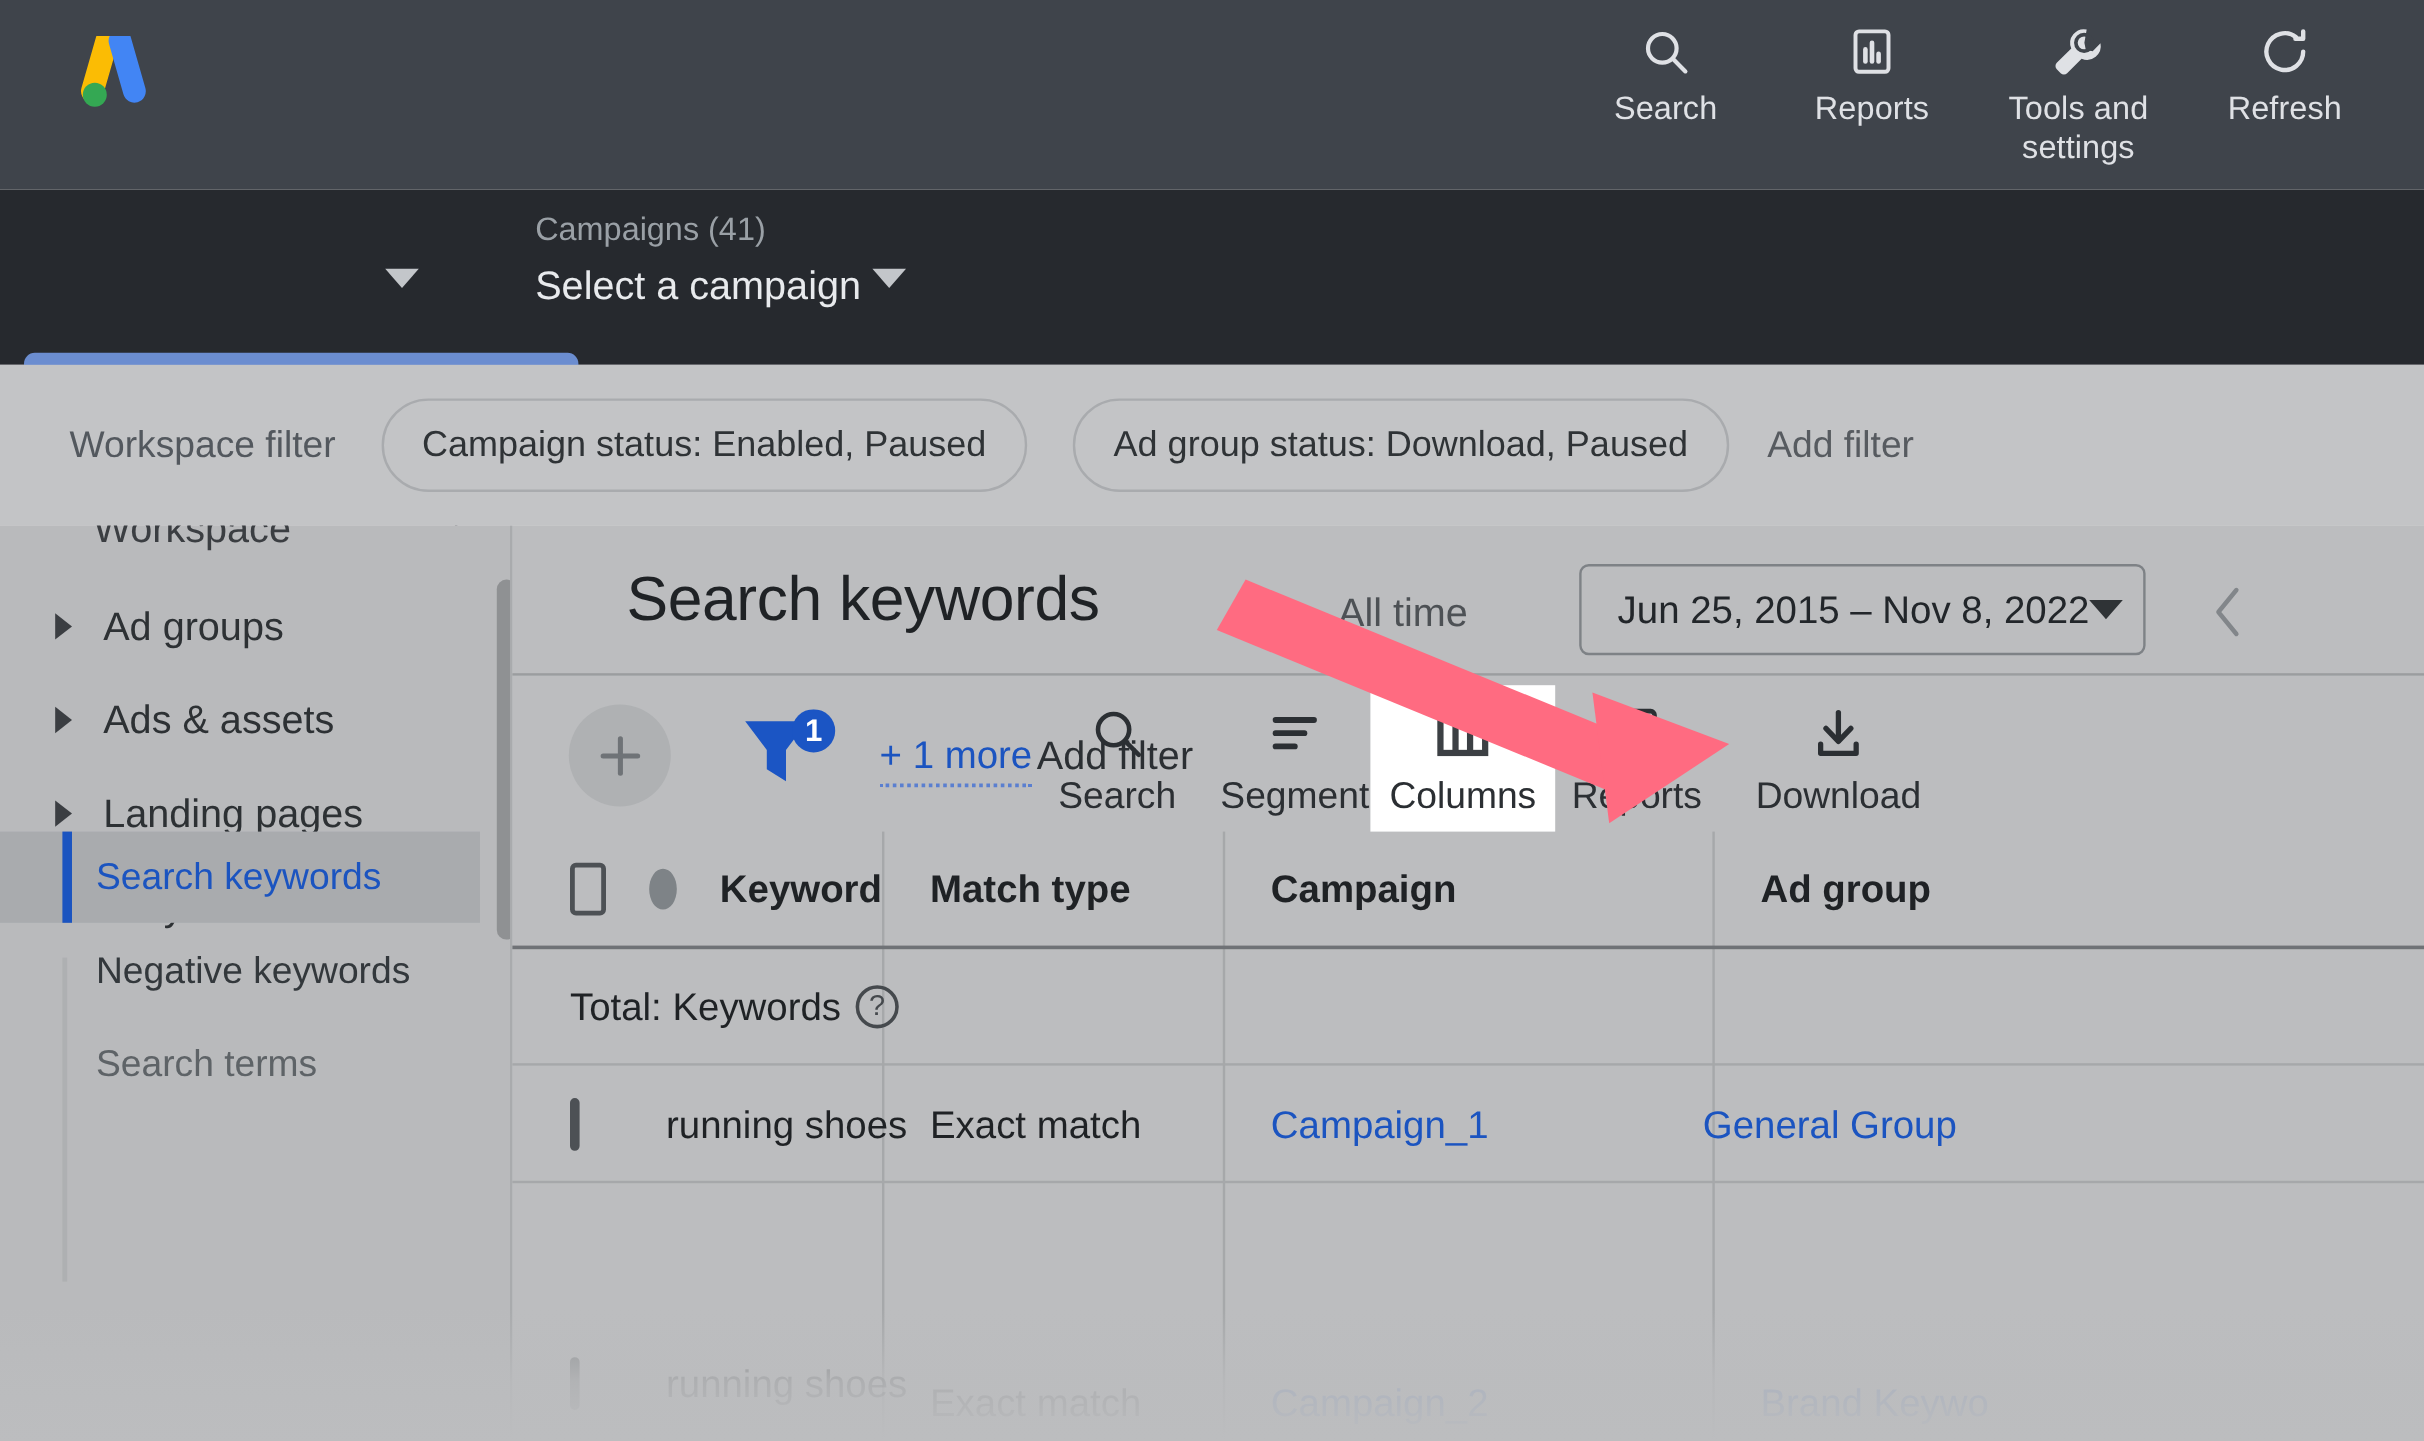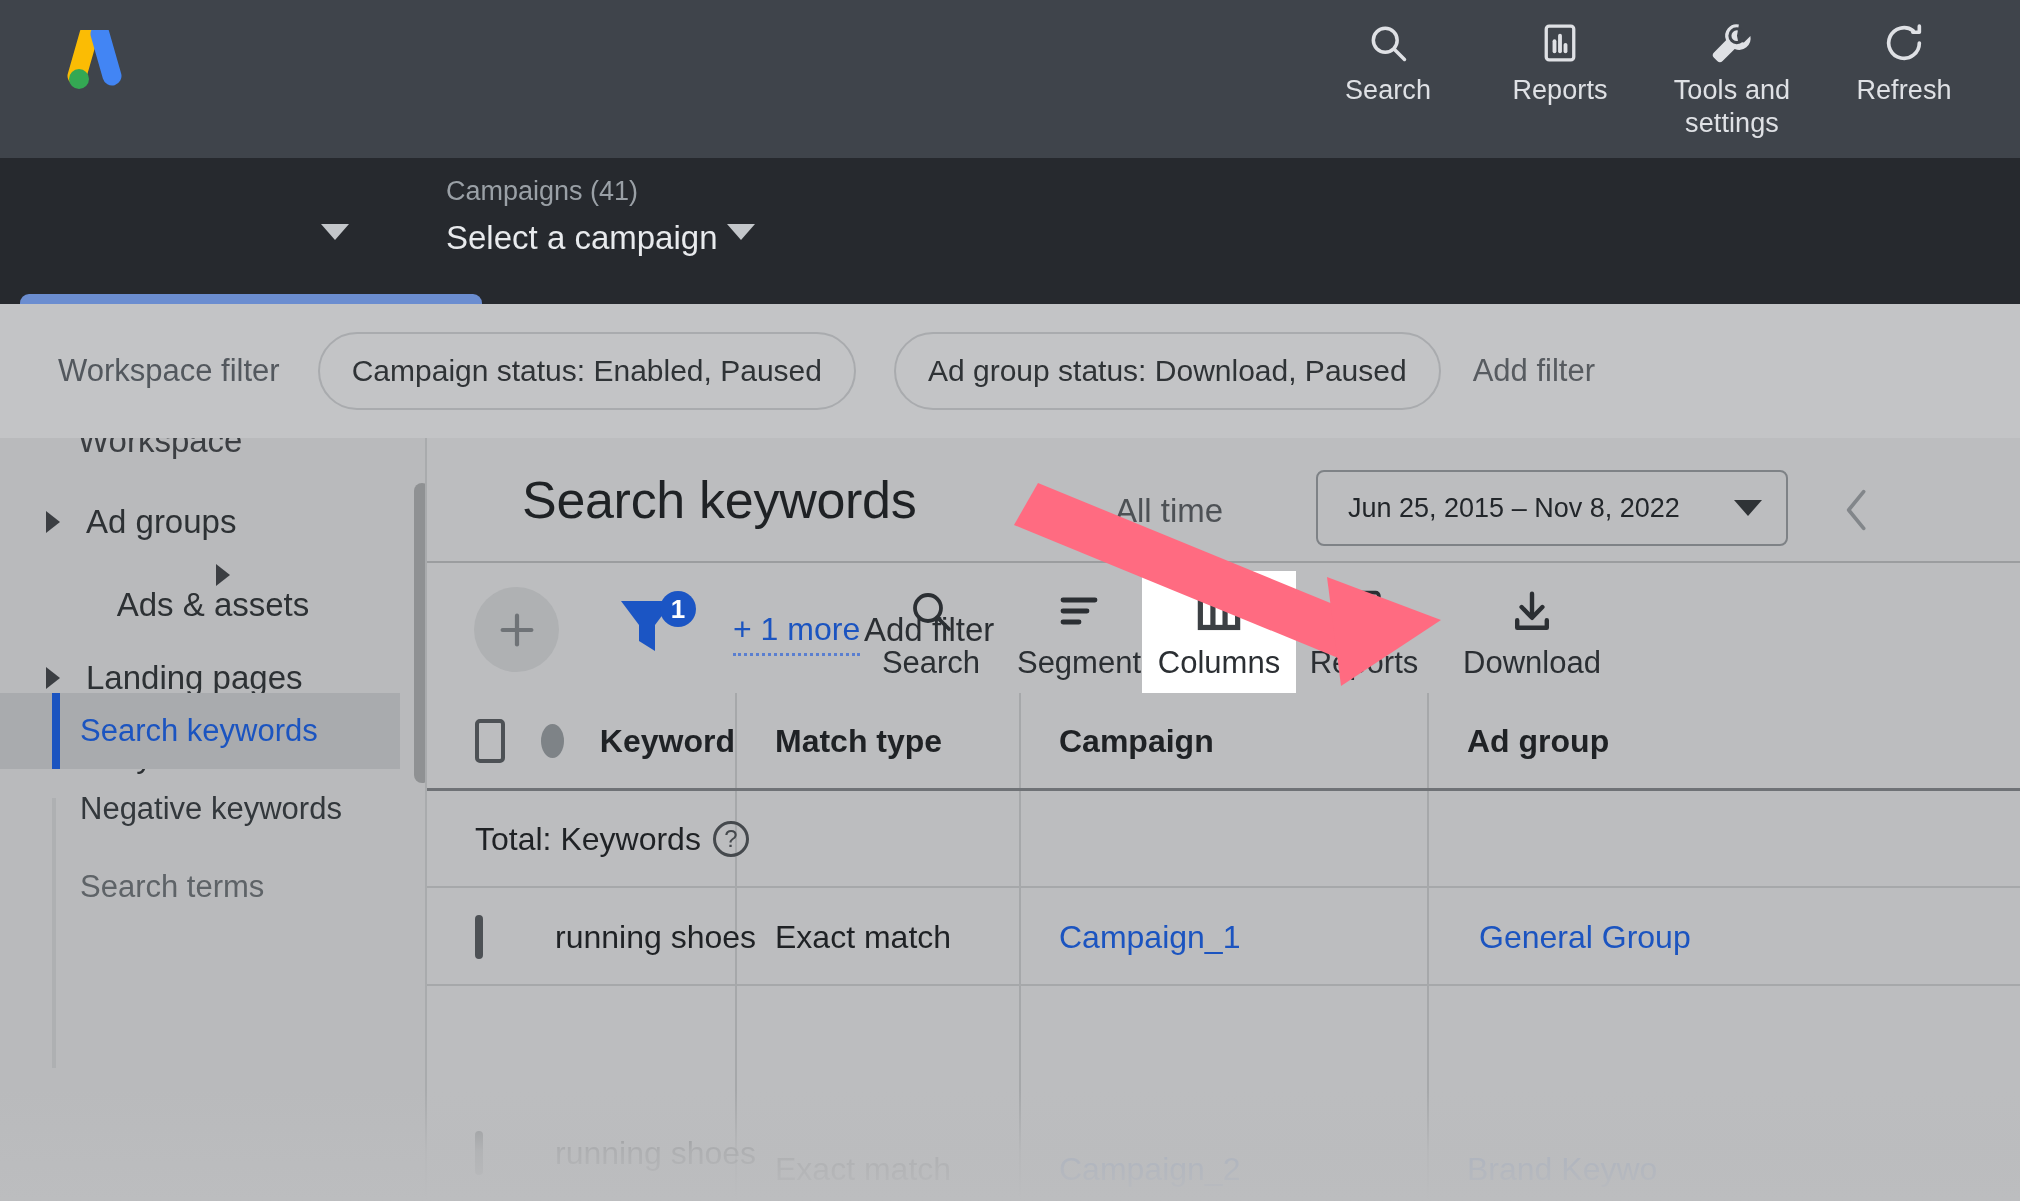--- a/index.html
+++ b/index.html
@@ -133,21 +133,21 @@
   .alltime {
     position: absolute; left: 688px; top: 54px;
     font-size: 33px; color: #4d5155; white-space: nowrap;
   }
   .daterange {
     position: absolute; left: 889px; top: 32px; width: 472px; height: 76px;
     border: 2px solid #7e8286; border-radius: 8px;
     display: flex; align-items: center; justify-content: space-between;
     padding: 0 24px 0 30px; cursor: pointer; background: transparent;
   }
-  .daterange-text { font-size: 27px; color: #22262a; white-space: nowrap; }
+  .daterange-text { font-size: 32px; color: #22262a; white-space: nowrap; }
   .daterange-caret {
     width: 0; height: 0; border-left: 14px solid transparent;
     border-right: 14px solid transparent; border-top: 16px solid #2f3336;
   }
   .collapse-chev { position: absolute; left: 1410px; top: 44px; cursor: pointer; }
   .head-rule { position: absolute; left: 0; top: 123px; width: 1593px; height: 2px; background: #9b9d9f; }
 
   
   .toolbar { position: absolute; left: 0; top: 125px; width: 1593px; height: 130px; }
   .addbtn {
@@ -308,21 +308,21 @@
   <div class="content"></div>
 
   <div class="sidebar">
     <div class="side-clip">Workspace</div>
 
     <div class="side-item" style="top:48px;">
       <span class="side-arrow"></span>
       <span class="side-text">Ad groups</span>
     </div>
 
-    <div class="side-item" style="top:126px;flex-direction:column;">
+    <div class="side-item" style="top:126px;">
       <span class="side-arrow"></span>
       <span class="side-text">Ads &amp; assets</span>
     </div>
 
     <div class="side-item" style="top:204px;">
       <span class="side-arrow"></span>
       <span class="side-text">Landing pages</span>
     </div>
 
     <div class="side-item" style="top:282px;">
@@ -472,21 +472,21 @@
       <div class="hline" style="top:193px; height:2px;"></div>
 
       <div class="row-1">
         <div class="cell" style="left:0; width:308px; padding-left:48px; gap:36px;">
           <span class="checkbox"></span>
           <span class="dot green"></span>
           <span>running shoes</span>
         </div>
         <div class="cell" style="left:308px; padding-left:40px;">Exact match</div>
         <div class="cell link" style="left:592px; padding-left:40px;">Campaign_1</div>
-        <div class="cell link" style="left:1012px; padding-left:40px;">General Group</div>
+        <div class="cell link" style="left:952px; padding-left:40px;">General Group</div>
       </div>
       <div class="hline" style="top:291px; height:2px;"></div>
 
       <div class="row-2" style="top:294px; height:214px; opacity:.45;">
         <div class="cell" style="left:0; width:308px; padding-left:48px; gap:36px; top:118px;">
           <span class="checkbox"></span>
           <span class="dot grey"></span>
           <span>running shoes</span>
         </div>
         <div class="cell" style="left:308px; padding-left:40px; top:134px;">Exact match</div>

